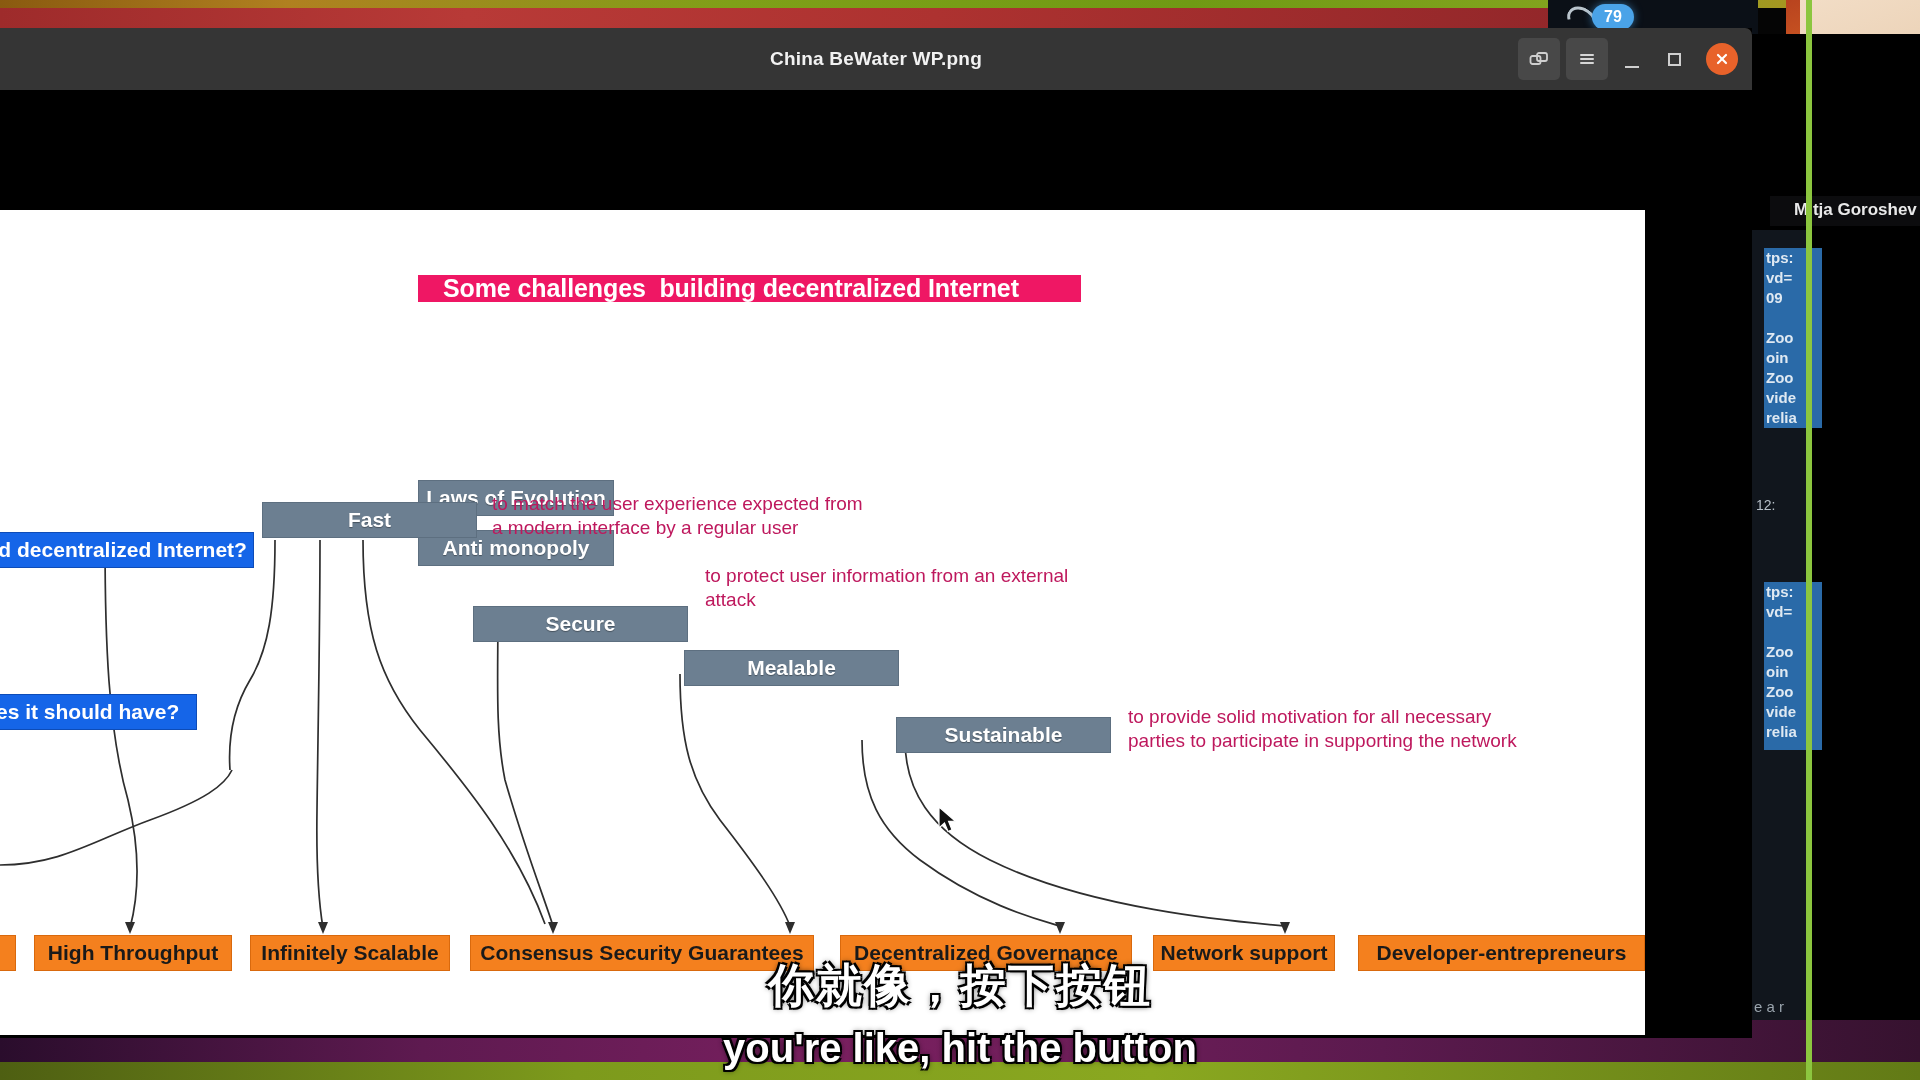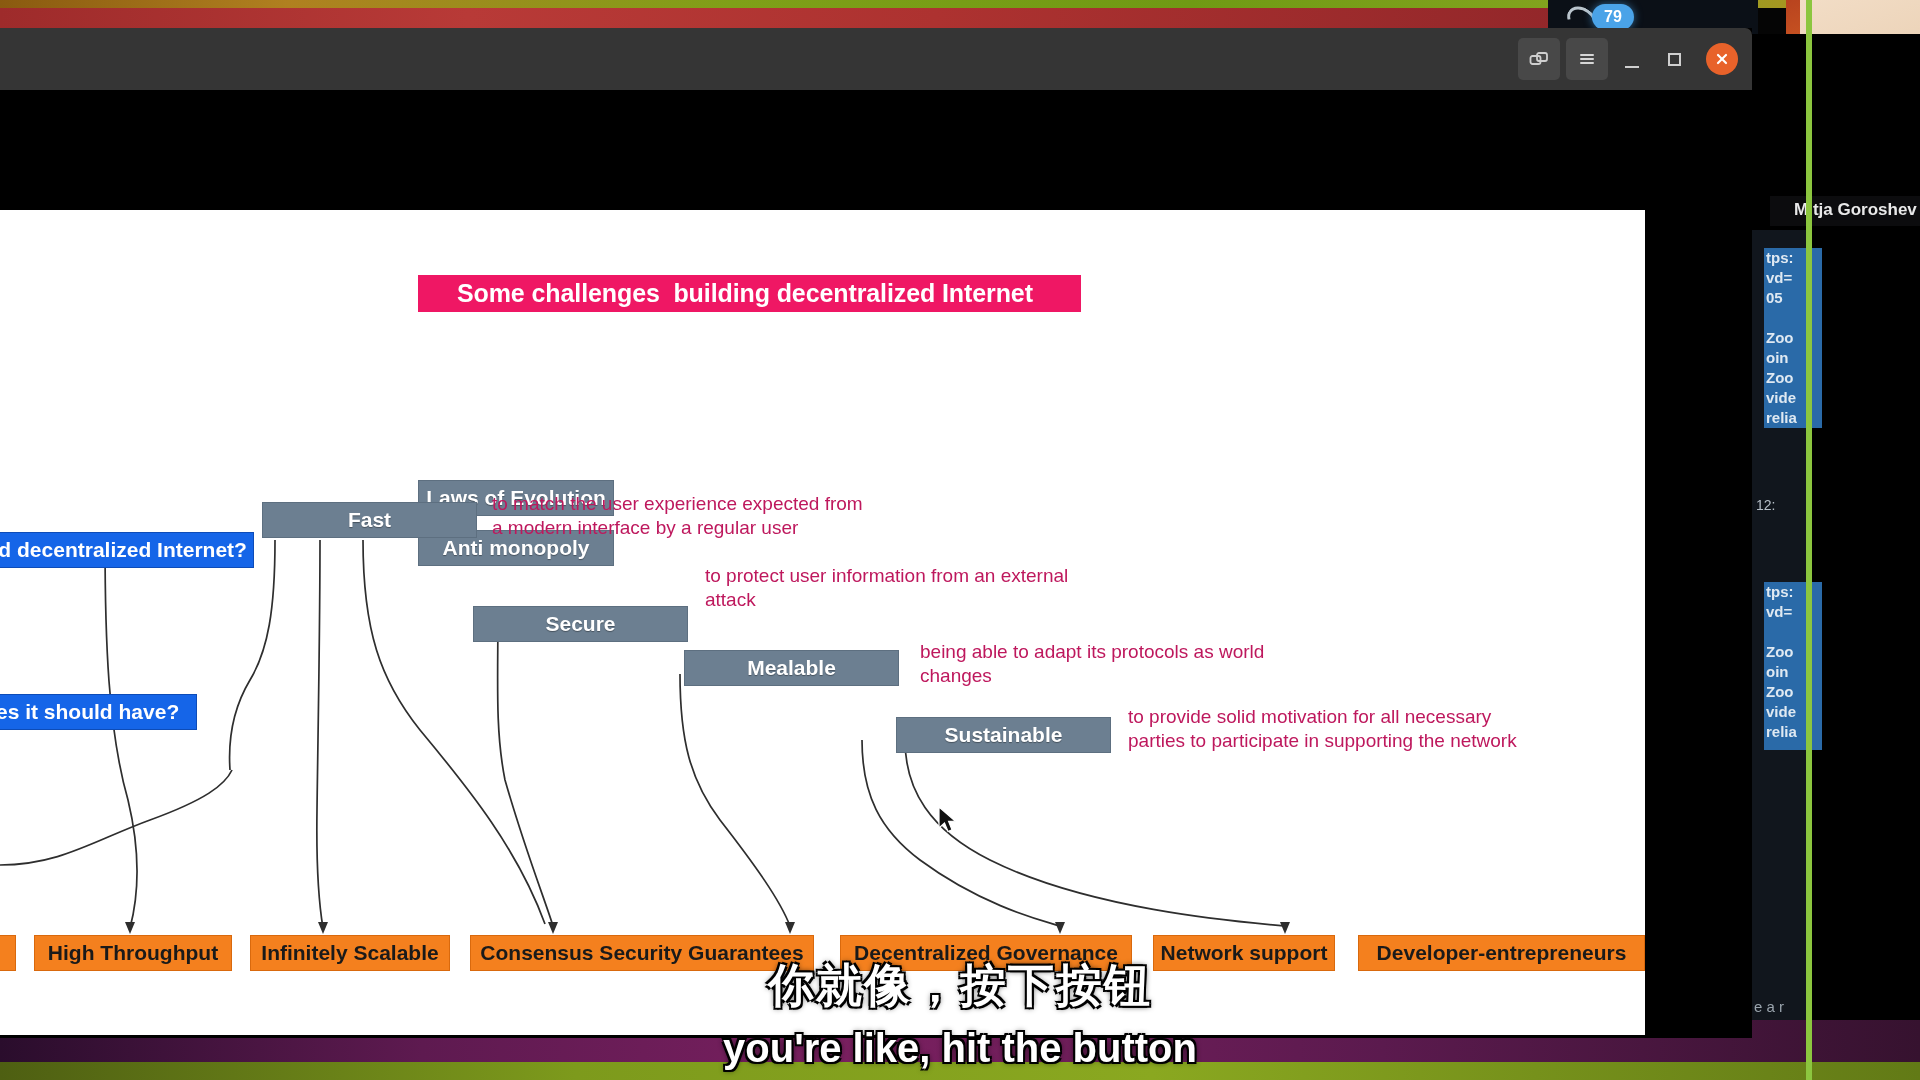--- a/index.html
+++ b/index.html
@@ -115,23 +115,23 @@
 
   .viewer-body{ position:absolute; left:0; top:62px; width:1752px; height:948px; background:#000; }
 
   
   .slide{
     position:absolute; left:0px; top:120px; width:1645px; height:825px;
     background:#fff; overflow:hidden;
   }
 
   .banner{
-    position:absolute; left:418px; top:65px; width:663px; height:37px;
+    position:absolute; left:418px; top:65px; width:663px; height:27px;
     background:#ef1764; color:#fff; font-size:25px; font-weight:700;
-    display:flex; align-items:center; padding-left:39px; white-space:pre;
+    display:flex; align-items:center; padding-left:25px; white-space:pre;
     letter-spacing:-.1px;
   }
 
   .qbox{
     position:absolute; background:#1565e8; color:#fff; font-size:21px; font-weight:700;
     display:flex; align-items:center; height:36px; padding:0 12px; white-space:nowrap;
     border:1px solid #0d4cb8;
   }
 
   .gbox{
@@ -184,21 +184,21 @@
   <div class="count-arc"></div>
   <div class="count-badge">79</div>
 
   <div class="name-label">Mitja Goroshev</div>
 
   <div class="chat-strip"></div>
 
   <div class="chat-msg" style="top:248px;height:180px;">
     <div class="ln">tps:</div>
     <div class="ln">vd=</div>
-    <div class="ln">05</div>
+    <div class="ln">09</div>
     <div class="ln">&nbsp;</div>
     <div class="ln">Zoo</div>
     <div class="ln">oin</div>
     <div class="ln">Zoo</div>
     <div class="ln">vide</div>
     <div class="ln">relia</div>
   </div>
 
   <div class="chat-time" style="top:497px;">12:</div>
 
@@ -212,20 +212,21 @@
     <div class="ln">vide</div>
     <div class="ln">relia</div>
   </div>
 
   <div class="chat-foot">e a r</div>
   <div class="green-rail"></div>
 
   <div class="win">
 
     <div class="titlebar">
+      <div class="win-title">China BeWater WP.png</div>
 
       <div class="tb-right">
         <div class="tb-btn filled">
           <svg width="22" height="22" viewBox="0 0 22 22" fill="none" stroke="#cfcfcf" stroke-width="1.8">
             <rect x="2.5" y="8" width="10" height="8" rx="2"></rect>
             <rect x="9" y="5" width="10" height="8" rx="2"></rect>
           </svg>
         </div>
         <div class="tb-btn filled">
           <svg width="22" height="22" viewBox="0 0 22 22" stroke="#d6d6d6" stroke-width="2" stroke-linecap="round">
@@ -306,22 +307,20 @@
 
         <div class="gbox" style="left:473px; top:364px; width:215px;margin-top:32px;">
           <span>Secure</span>
         </div>
         <div class="desc" style="left:705px; top:354px; width:400px;">to protect user information from an external
 attack</div>
 
         <div class="gbox" style="left:684px; top:440px; width:215px;">
           <span>Mealable</span>
         </div>
-        <div class="desc" style="left:920px; top:430px; width:400px;">being able to adapt its protocols as world
-changes</div>
 
         <div class="gbox" style="left:896px; top:507px; width:215px;">
           <span>Sustainable</span>
         </div>
         <div class="desc" style="left:1128px; top:495px; width:440px;">to provide solid motivation for all necessary
 parties to participate in supporting the network</div>
 
         <div class="obox" style="left:-30px; top:725px; width:46px;"></div>
 
         <div class="obox" style="left:34px; top:725px; width:198px;">

